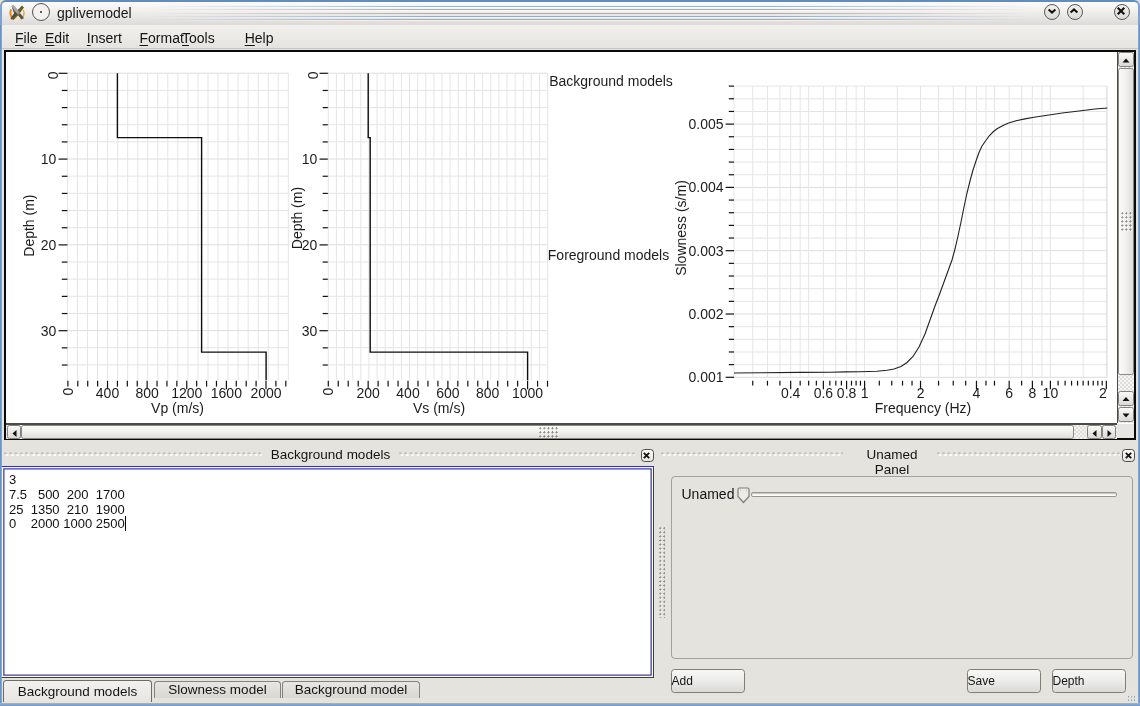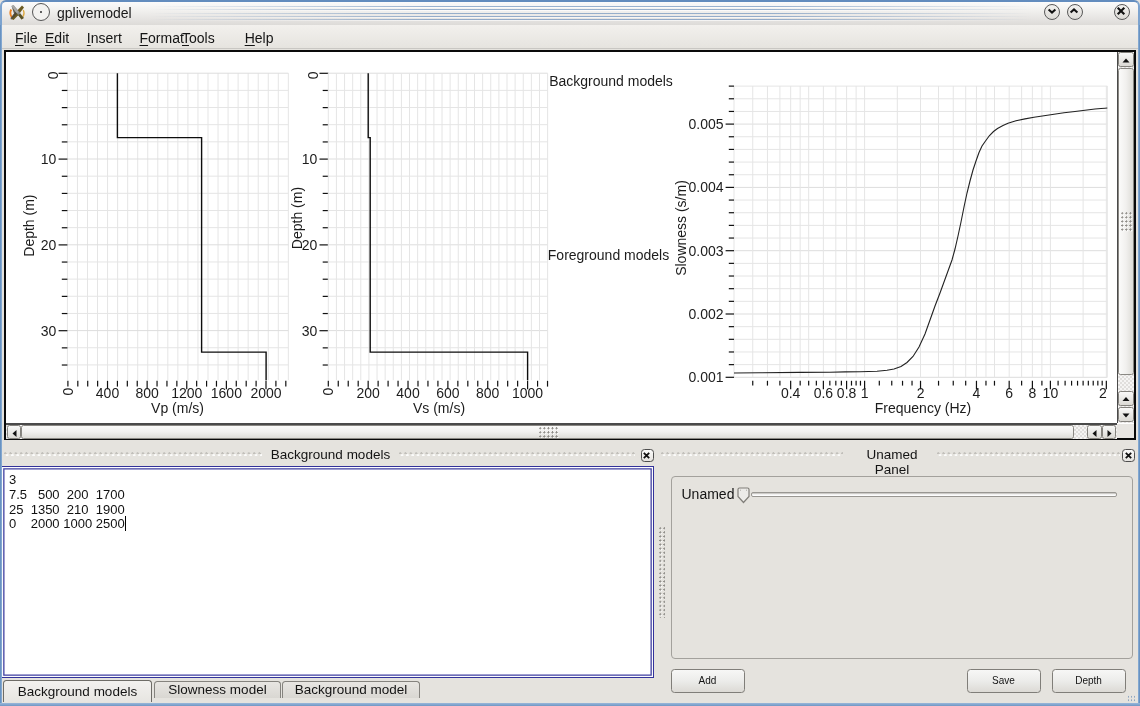--- a/index.html
+++ b/index.html
@@ -43,22 +43,22 @@
   border:1.3px solid #32329a; box-shadow:inset 0 0 0 1.2px #fcfcfe, inset 0 0 0 2.5px #3f3fa0; }
 #tedit pre { font-family:"Liberation Sans", sans-serif; font-size:13px; line-height:14.8px;
   color:#111; margin:6px 0 0 7px; }
 .tab { position:absolute; font-size:13.5px; color:#141414; text-align:center;
   border:1px solid #85837e; border-bottom:none; border-radius:3.5px 3.5px 0 0; }
 .tabon { left:3px; top:680px; width:149px; height:22px; background:linear-gradient(#f2f1ef,#e7e5e1);
   border-color:#6e6c67; line-height:21px; }
 .taboff { top:681px; height:17px; background:linear-gradient(#e8e6e2,#d9d7d2); line-height:16px; }
 #gbox { left:671px; top:476px; width:462px; height:183px; border:1px solid #a3a19c; border-radius:4px; }
 .btn { position:absolute; width:74px; height:24px; background:linear-gradient(#f7f7f6 0%,#ececea 50%,#dcdad5 100%);
-  border:1px solid #807e79; border-radius:3.5px; font-size:10px; color:#141414;
-  text-align:center; line-height:22px; }
+  border:1px solid #807e79; border-radius:3.5px; font-size:12px; color:#141414;
+  text-align:left; line-height:22px; }
 #groove { left:751px; top:492px; width:365.5px; height:4.5px; border:1px solid #999792;
   border-radius:2px; background:linear-gradient(#b9b7b2, #fdfdfd 60%); }
 </style></head>
 <body>
 <div class="abs" id="titlebar"></div>
 <div class="abs" id="stripes"></div>
 <svg class="abs" style="left:9px;top:4px" width="17" height="17" viewBox="0 0 17 17">
  <path d="M2.2 5.5 C1 8 1.2 11 2.8 13.2" stroke="#e87f1e" stroke-width="1.9" fill="none"></path>
  <path d="M14.3 6 C15.3 8 15.2 10.8 13.9 12.8" stroke="#ddaa44" stroke-width="1.3" fill="none"></path>
  <path d="M13 1.5 L5 10 L2.5 15 L4.5 16 L9 11.5 L15 3.5 Z" fill="#6b5a22"></path>

